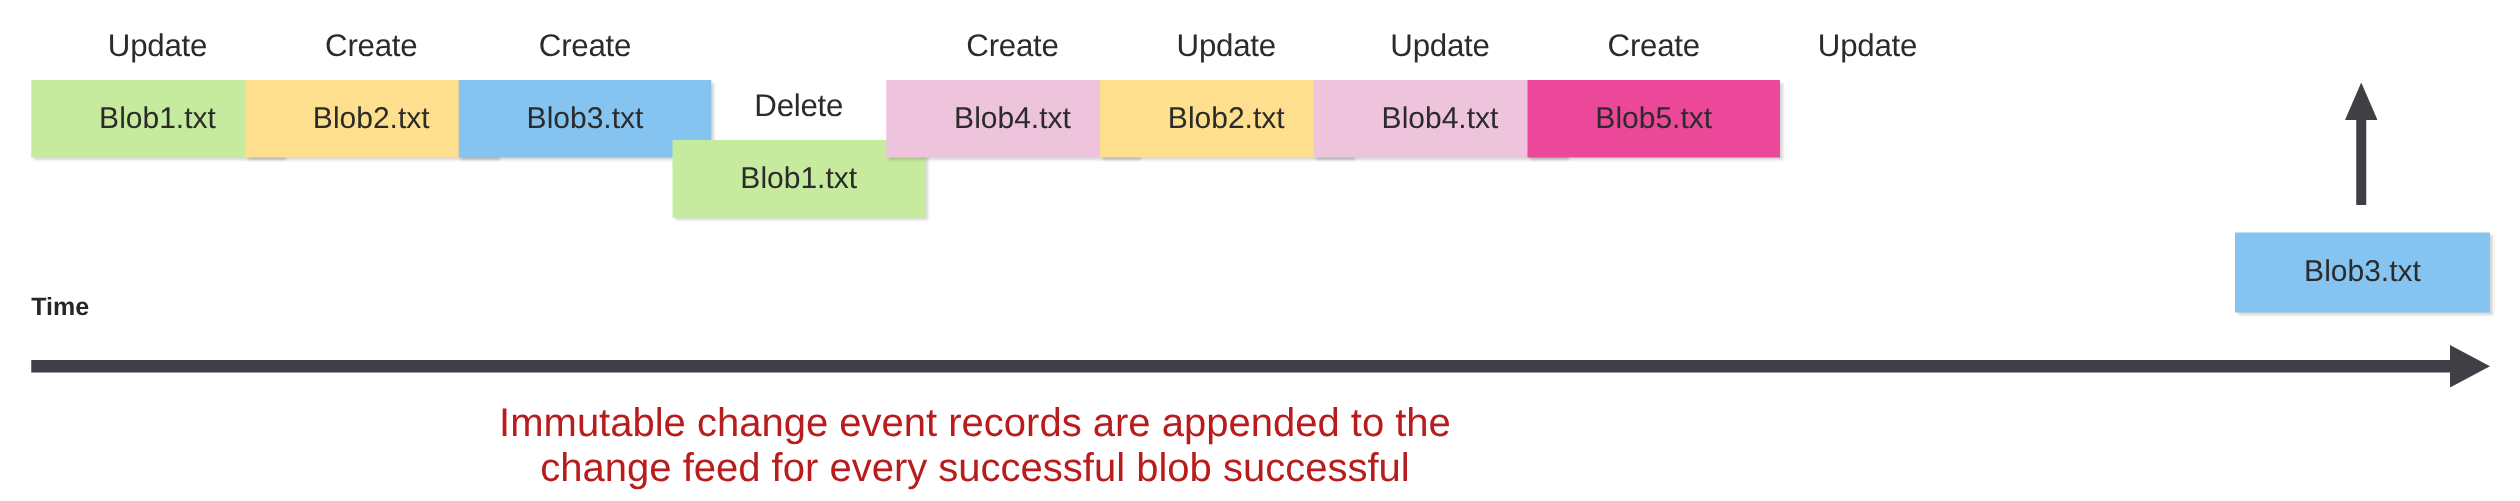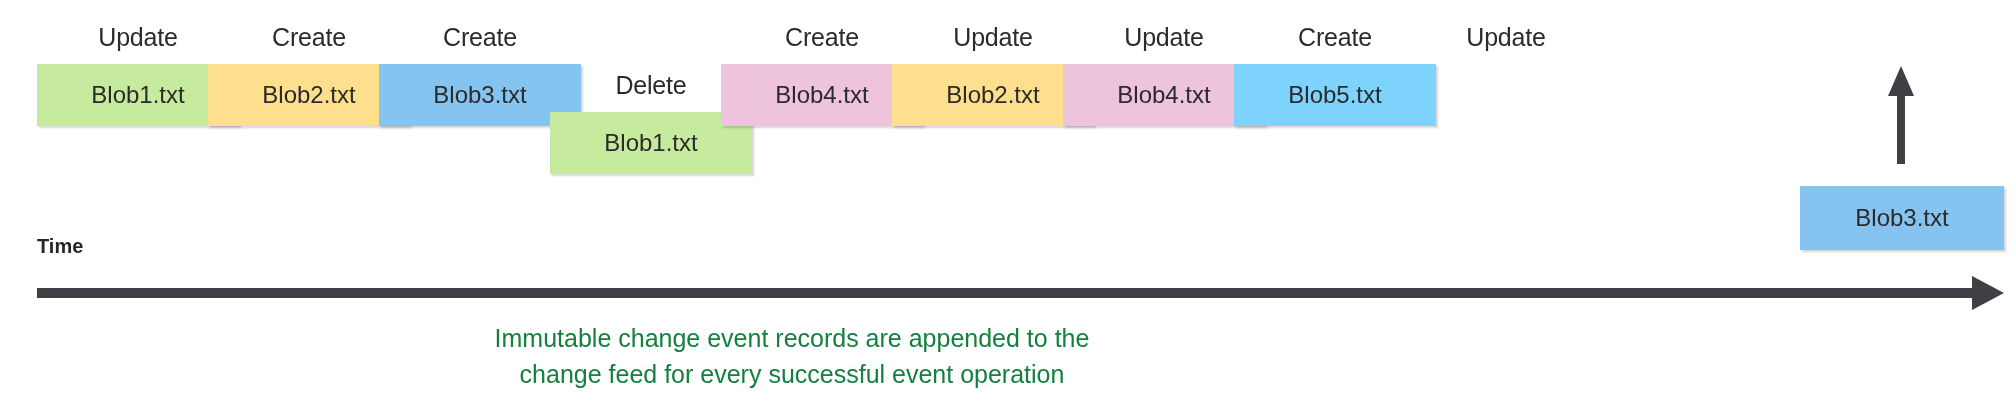--- a/index.html
+++ b/index.html
@@ -12,21 +12,21 @@
     height: 401px;
     position: relative;
     overflow: hidden;
     font-family: "Liberation Sans", "DejaVu Sans", sans-serif;
     color: #262626;
     -webkit-font-smoothing: antialiased;
   }
 
   #diagram {
     position: absolute;
-    left: 12px; top: 0;
+    left: 0; top: 0;
     width: 1680px;
     height: 401px;
   }
 
   
   .event-col {
     position: absolute;
     top: 22px;
     width: 202px;
     height: 110px;
@@ -105,23 +105,23 @@
   }
   .time-axis svg { display: block; }
 
   
   .caption {
     position: absolute;
     left: 330px;
     top: 320px;
     width: 900px;
     text-align: center;
-    font-size: 25px;
+    font-size: 32px;
     line-height: 36px;
-    color: #15803d;
+    color: #b91c1c;
   }
   .caption .cap-line { display: block; white-space: nowrap; }
 </style>
 </head>
 <body>
 
 <div id="diagram">
 
   <div class="event-col" style="left:25px;">
     <span class="event-op">Update</span>
@@ -167,21 +167,21 @@
 
   <div class="event-col" style="left:1051px;">
     <span class="event-op">Update</span>
     <div class="event-box" style="background:#eec3dc;">
       <span>Blob4.txt</span>
     </div>
   </div>
 
   <div class="event-col" style="left:1222px;">
     <span class="event-op">Create</span>
-    <div class="event-box" style="background:#7dd3fc;">
+    <div class="event-box" style="background:#ec4899;">
       <span>Blob5.txt</span>
     </div>
   </div>
 
   <div class="event-col" style="left:1393px;">
     <span class="event-op">Update</span>
   </div>
 
   <div class="append-arrow">
     <svg width="26" height="98" viewBox="0 0 26 98" xmlns="http://www.w3.org/2000/svg">
@@ -196,16 +196,16 @@
   <div class="time-label">Time</div>
 
   <div class="time-axis">
     <svg width="1972" height="34" viewBox="0 0 1972 34" xmlns="http://www.w3.org/2000/svg">
       <path d="M3 12 L1938 12 L1938 0 L1970 17 L1938 34 L1938 22 L3 22 Z" fill="#3f3f46"></path>
     </svg>
   </div>
 
   <div class="caption">
     <span class="cap-line">Immutable change event records are appended to the</span>
-    <span class="cap-line">change feed for every successful event operation</span>
+    <span class="cap-line">change feed for every successful blob successful</span>
   </div>
 
 </div>
 
 </body></html>

